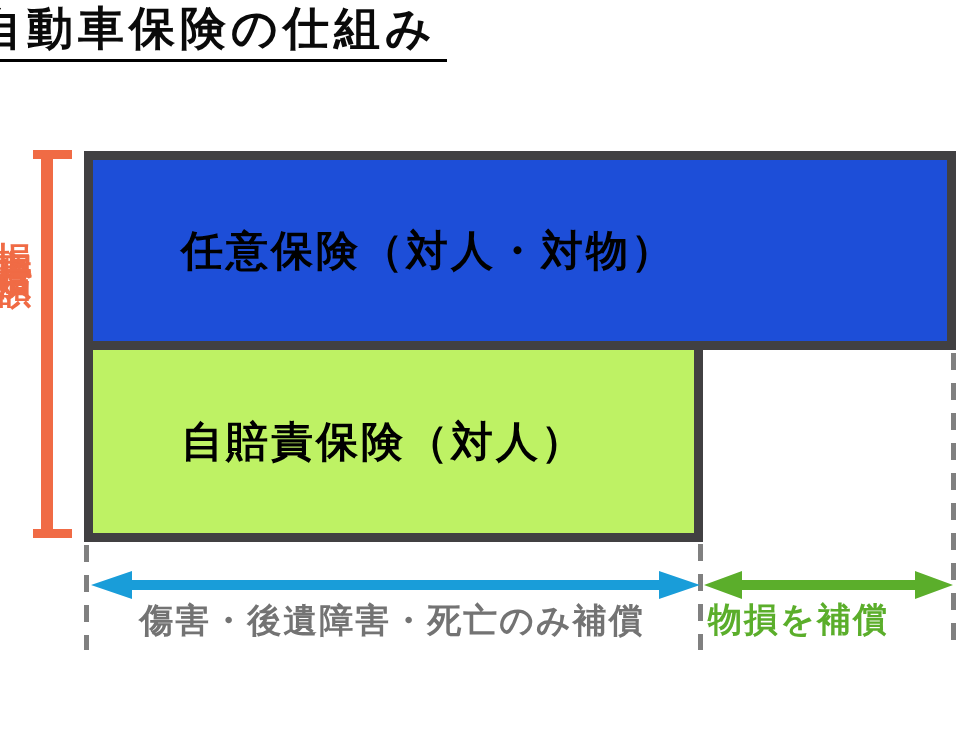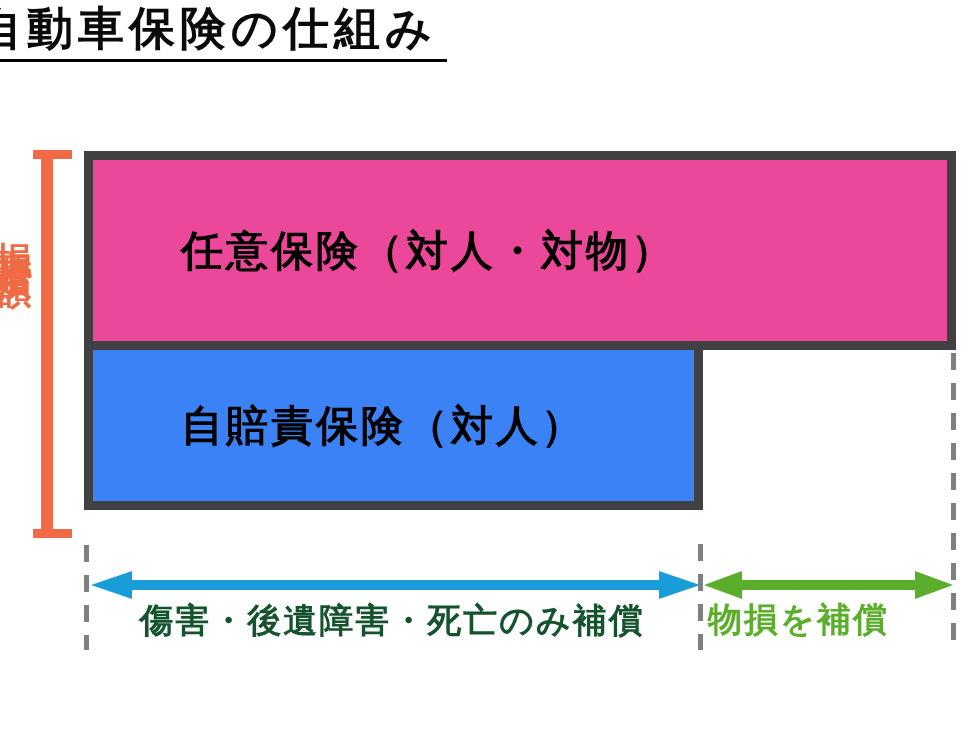--- a/index.html
+++ b/index.html
@@ -51,26 +51,26 @@
   .box {
     position: absolute;
     box-sizing: border-box;
     border: 9px solid #414042;
     display: flex;
     align-items: center;
   }
   .box-voluntary {
     left: 84px; top: 151px;
     width: 872px; height: 199px;
-    background: #ec4899;
+    background: #1d4ed8;
   }
   .box-compulsory {
     left: 84px; top: 341px;
-    width: 619px; height: 169px;
-    background: #3b82f6;
+    width: 619px; height: 201px;
+    background: #bef264;
   }
   .box-label {
     padding-left: 88px;
     font-size: 42px;
     font-weight: 600;
     letter-spacing: 3px;
     color: #000;
     white-space: nowrap;
   }
   
@@ -92,21 +92,21 @@
   .range-label {
     position: absolute;
     font-size: 34px;
     font-weight: 700;
     letter-spacing: 2px;
     text-align: center;
     white-space: nowrap;
   }
   .range-label-personal {
     left: 84px; top: 598px; width: 616px;
-    color: #14532d;
+    color: #737373;
   }
   .range-label-property {
     left: 673px; top: 597px; width: 251px;
     color: #5BAE2B;
   }
 </style>
 </head>
 <body>
 
 <div id="canvas">

